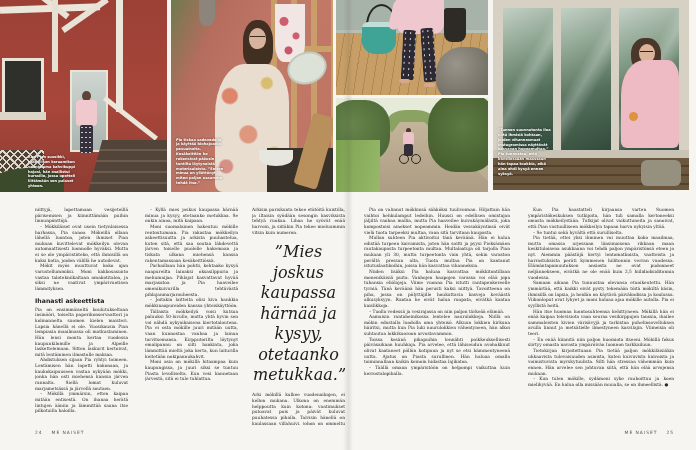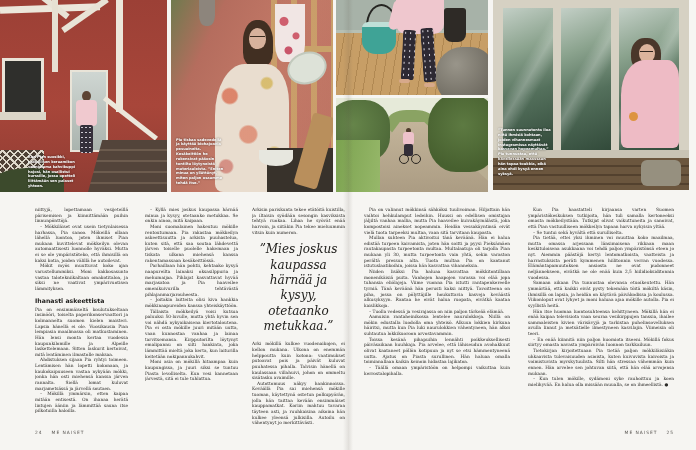--- a/index.html
+++ b/index.html
@@ -123,21 +123,21 @@
        color:#2b2a27;font-size:4.35px;line-height:1.3;}
   .col-l1{left:35px;width:93px;}
   .col-l2{left:145px;width:93px;}
   .col-l3{left:252px;width:93px;}
   .col-r1{left:364px;width:146px;}
   .col-r2{left:528px;width:146px;}
   .body-para{margin:0;}
   .body-para.ind{text-indent:5px;}
   .col-heading{font-family:"DejaVu Sans",sans-serif;font-size:6.2px;font-weight:700;
        color:#1e1d1b;margin:5px 0 2px;text-align:left;}
-  .pull-quote{font-style:italic;font-size:12px;line-height:1.28;text-align:center;
+  .pull-quote{font-style:italic;font-size:16px;line-height:1.28;text-align:center;
        margin:7px 1px;color:#1d1c19;}
   
   .folio{position:absolute;top:430px;display:flex;gap:9px;color:#55524e;
        font-family:"DejaVu Sans",sans-serif;font-size:4.4px;letter-spacing:1px;}
   .folio-left{left:35px;}
   .folio-right{right:22px;}
 </style>
 </head>
 <body>
 

